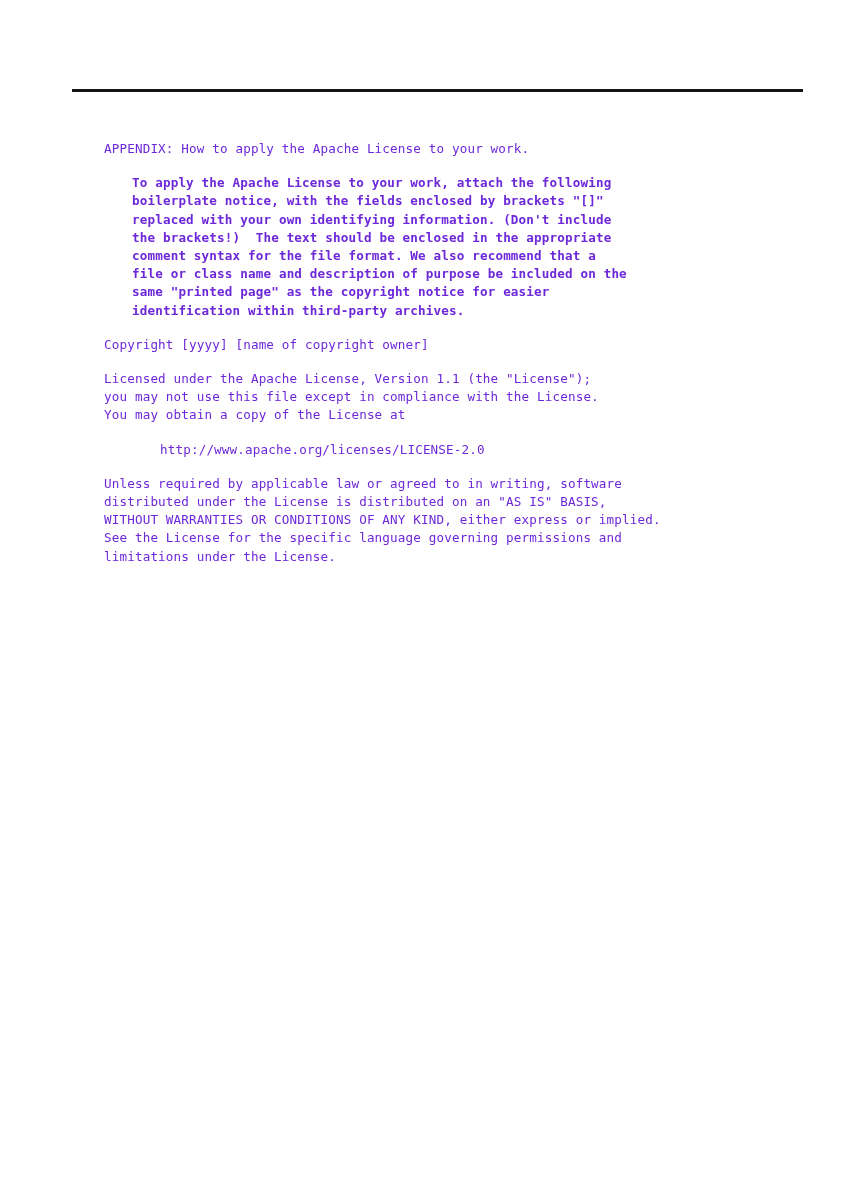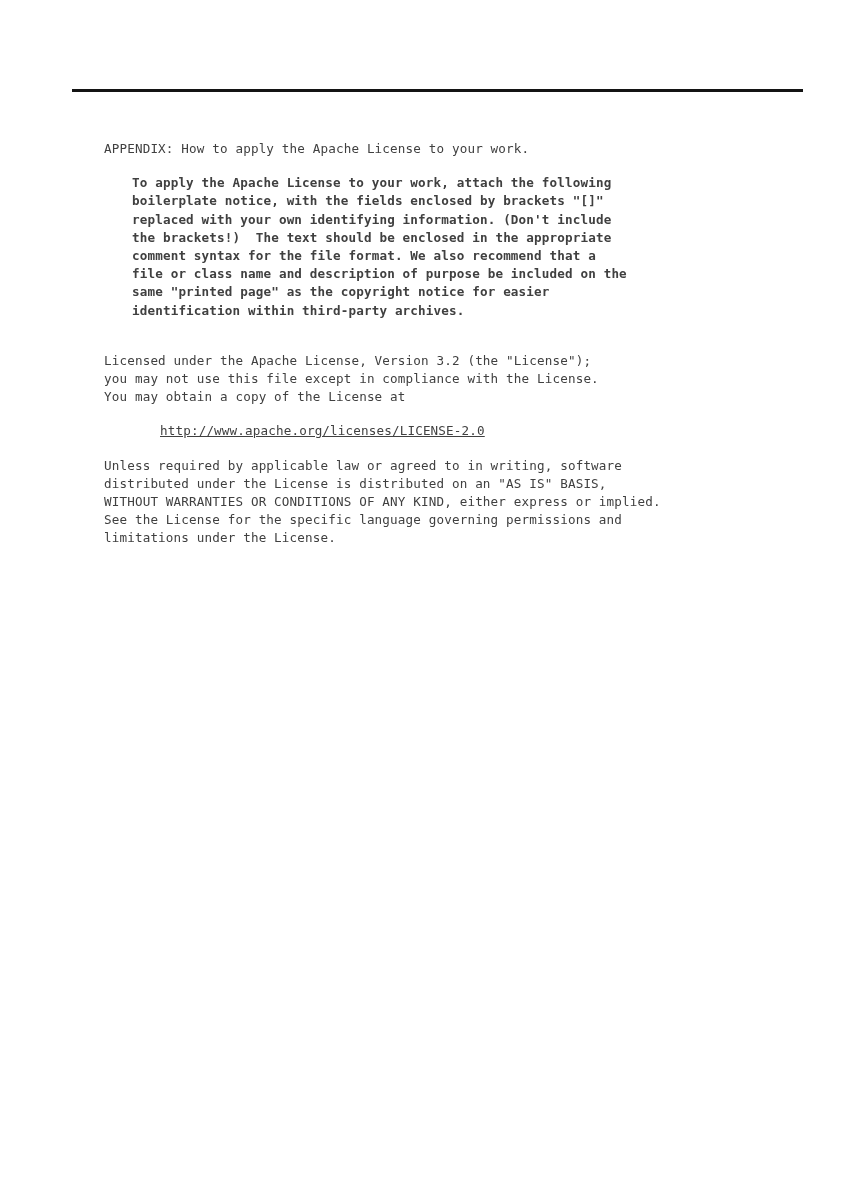--- a/index.html
+++ b/index.html
@@ -36,25 +36,25 @@
     left: 104px;
     top: 140px;
     width: 680px;
   }
   .block {
     font-size: 12.6px;
     line-height: 18.2px;
     letter-spacing: 0.15px;
     white-space: pre-wrap;
     margin: 0;
-    color: #404040;
+    color: #6d28d9;
   }
   .gap-md { height: 16px; }
   .indent-1 { padding-left: 28px; font-weight: bold; }
-  .indent-2 { padding-left: 56px; text-decoration: underline; }
+  .indent-2 { padding-left: 56px; }
 </style>
 </head>
 <body>
 
 <div class="page">
 
   <div class="header-rule"></div>
 
   <div class="content">
 
@@ -66,24 +66,25 @@
 boilerplate notice, with the fields enclosed by brackets "[]"
 replaced with your own identifying information. (Don't include
 the brackets!)  The text should be enclosed in the appropriate
 comment syntax for the file format. We also recommend that a
 file or class name and description of purpose be included on the
 same "printed page" as the copyright notice for easier
 identification within third-party archives.</p>
 
     <div class="gap-md"></div>
 
+    <p class="block">Copyright [yyyy] [name of copyright owner]</p>
 
     <div class="gap-md"></div>
 
-    <p class="block">Licensed under the Apache License, Version 3.2 (the "License");
+    <p class="block">Licensed under the Apache License, Version 1.1 (the "License");
 you may not use this file except in compliance with the License.
 You may obtain a copy of the License at</p>
 
     <div class="gap-md"></div>
 
     <p class="block indent-2">http://www.apache.org/licenses/LICENSE-2.0</p>
 
     <div class="gap-md"></div>
 
     <p class="block">Unless required by applicable law or agreed to in writing, software

